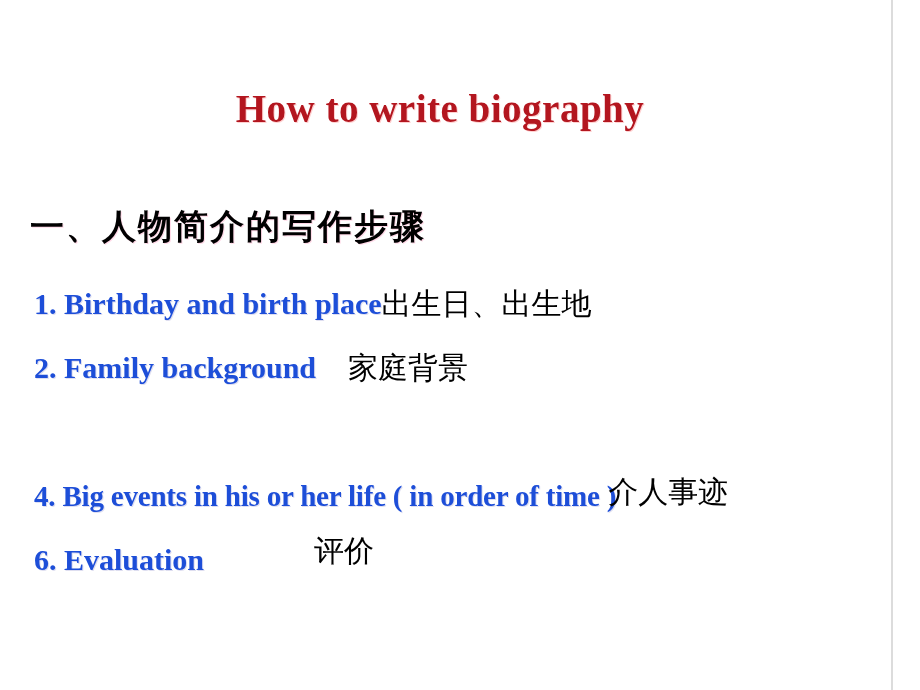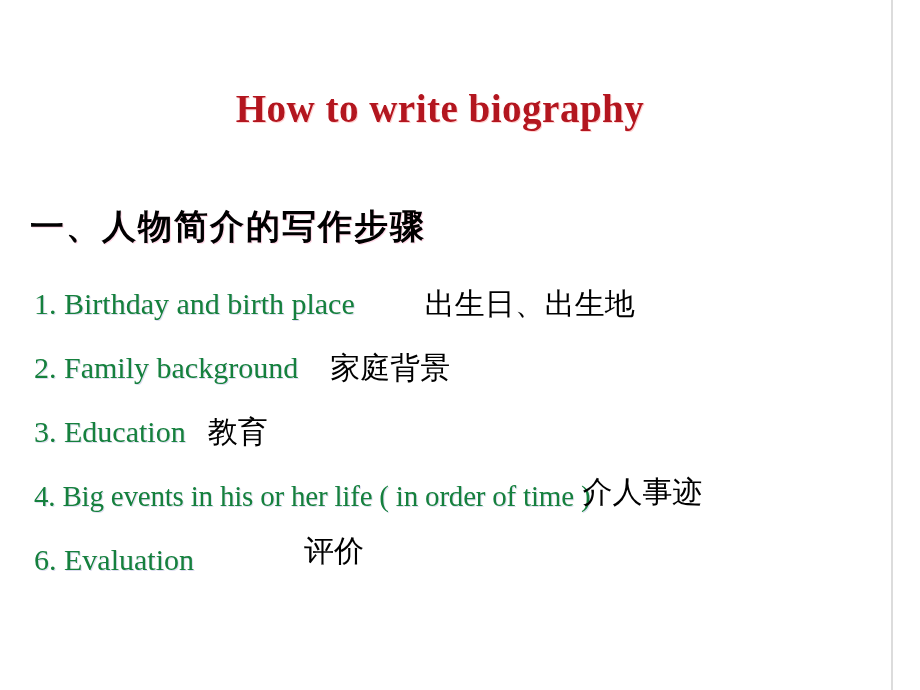--- a/index.html
+++ b/index.html
@@ -76,23 +76,23 @@
 
   .step-row {
     position: absolute;
     left: 34px;
     white-space: nowrap;
     display: block;
   }
 
   .step-en {
     font-family: "Liberation Serif", "DejaVu Serif", serif;
-    font-weight: normal;
+    font-weight: bold;
     font-size: 30px;
-    color: #15803d;
+    color: #1d4ed8;
     text-shadow: 1px 1px 0 rgba(190, 190, 225, 0.5);
     white-space: nowrap;
     display: inline-block;
     vertical-align: baseline;
   }
 
   .step-zh {
     font-family: "DejaVu Sans", "Liberation Sans", sans-serif;
     font-size: 30px;
     font-weight: normal;
@@ -104,21 +104,21 @@
   }
 
   
   #row-1 { top: 284px; }
   #row-2 { top: 348px; }
   #row-3 { top: 412px; }
   #row-4 { top: 476px; }
   #row-5 { top: 540px; }
 
   
-  #row-1 .step-zh { margin-left: 70px; }
+  #row-1 .step-zh { }
   #row-2 .step-zh { margin-left: 32px; }
   #row-3 .step-zh { margin-left: 22px; }
   #row-4 .step-zh { margin-left: -8px; top: -4px; }
   #row-5 .step-zh { margin-left: 110px; top: -9px; }
 
   
   #row-4 .step-en { font-size: 29px; letter-spacing: -0.2px; }
   #row-4 .step-zh { font-size: 30px; }
 </style>
 </head>
@@ -135,23 +135,20 @@
   <div class="steps">
 
     <div class="step-row" id="row-1">
       <span class="step-en">1. Birthday and birth place</span><span class="step-zh">出生日、出生地</span>
     </div>
 
     <div class="step-row" id="row-2">
       <span class="step-en">2. Family background</span><span class="step-zh">家庭背景</span>
     </div>
 
-    <div class="step-row" id="row-3">
-      <span class="step-en">3. Education</span><span class="step-zh">教育</span>
-    </div>
 
     <div class="step-row" id="row-4">
       <span class="step-en">4. Big events in his or her life ( in order of time )</span><span class="step-zh">介人事迹</span>
     </div>
 
     <div class="step-row" id="row-5">
       <span class="step-en">6. Evaluation</span><span class="step-zh">评价</span>
     </div>
 
   </div>

